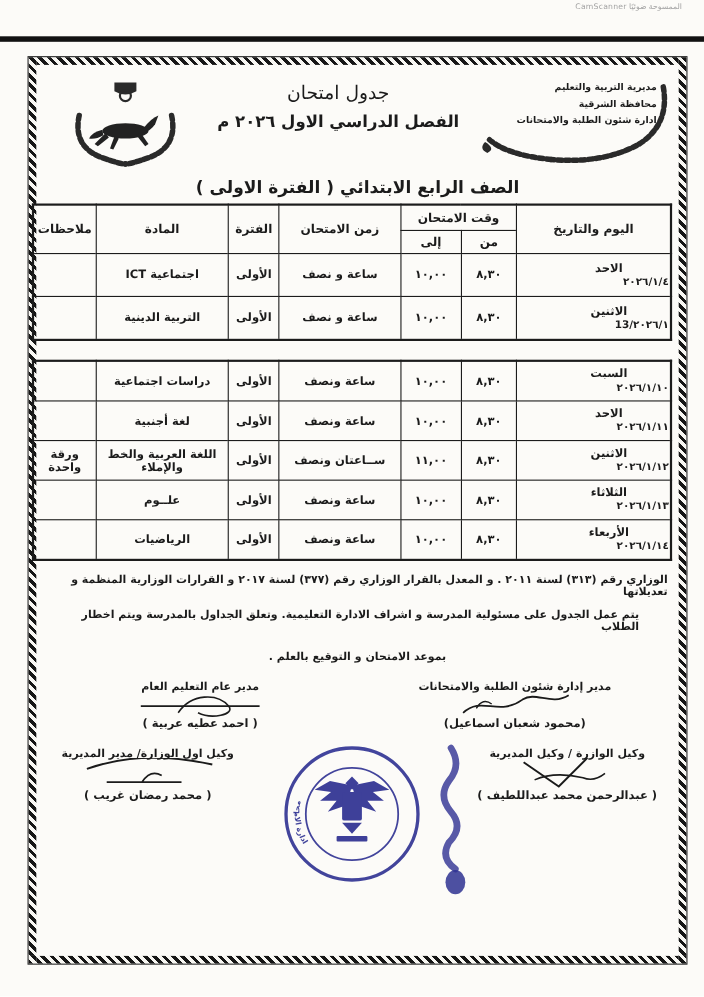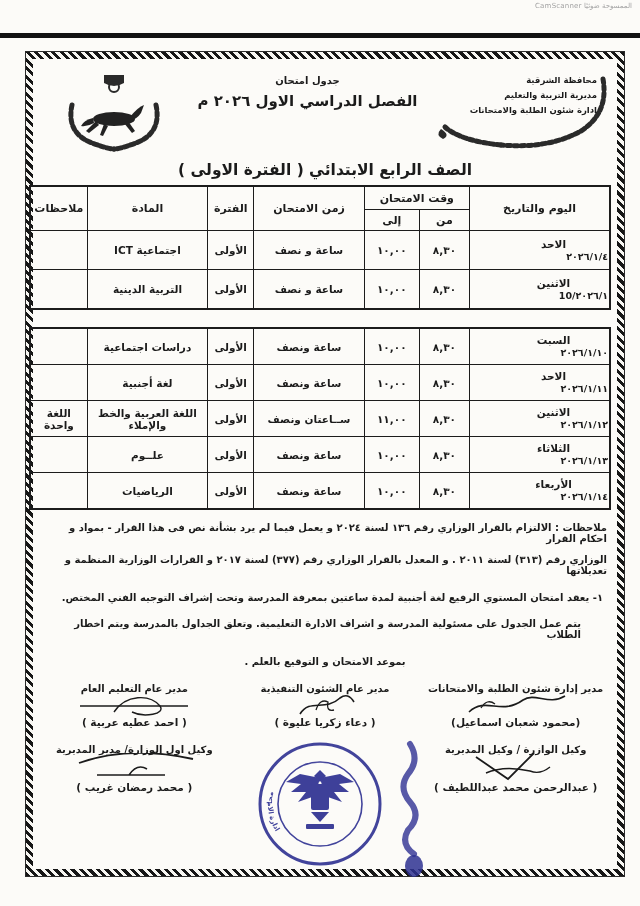--- a/index.html
+++ b/index.html
@@ -1,42 +1,42 @@
 <!DOCTYPE html>
 <html lang="ar"><head>
 <meta charset="utf-8">
 <style>
   html,body{margin:0;padding:0;background:#ffffff;}
   .page{
     position:relative; width:640px; height:906px; overflow:hidden;
     background:#fcfbf8; font-family:"DejaVu Sans", sans-serif; color:#1b1b1b;
   }
   .watermark{
-    position:absolute; top:2px; right:8px; font-size:7px; color:#a3a3a3;
+    position:absolute; top:2px; right:20px; font-size:7px; color:#a3a3a3;
     direction:rtl; letter-spacing:.2px;margin-left:16px;
   }
   .topline{position:absolute; top:33px; left:0; width:100%; height:5px; background:#121212;}
   .frame{
     position:absolute; left:26px; top:52px; width:598px; height:824px;
     border:7px solid transparent;
     border-image:repeating-linear-gradient(45deg,#161616 0 3px,#f7f6f2 3px 6px) 7;
     outline:1px solid #2b2b2b;
     background:#fcfbf8;
     box-sizing:border-box;
     direction:rtl;
   }
   .inner{padding:4px 6px 0 6px;}
   
   .hdr{display:flex; flex-direction:row; align-items:flex-start; height:96px;}
   .org{position:relative; width:185px; padding-top:10px;}
   .org-lines{position:relative; z-index:2; text-align:right; padding-right:14px;}
   .org-lines div{font-size:8.5px; font-weight:bold; line-height:1.75; white-space:nowrap;}
   .org svg{position:absolute; top:2px; right:0; z-index:1;}
   .hdr-center{flex:1; text-align:center; padding-top:12px;}
-  .hdr-center .t1{font-size:10px; font-weight:bold;}
+  .hdr-center .t1{font-size:17px; font-weight:normal;}
   .hdr-center .t2{font-size:15px; font-weight:bold; margin-top:6px;}
   .horse-emblem{width:150px; display:flex; justify-content:center; padding-top:8px;}
   .grade{ text-align:center; font-size:15.5px; font-weight:bold; margin:2px 0 6px 0;}
   
   table{border-collapse:collapse; width:582px; margin:0 auto; table-layout:fixed;}
   table, th, td{border:1.4px solid #1c1c1c;}
   table{border-width:2.2px;}
   th{font-size:11px; font-weight:bold; padding:1px;}
   td{font-size:10.5px; font-weight:bold; text-align:center; padding:1px; overflow:hidden;}
   .t1 thead tr:first-child th{height:20px;}
@@ -76,22 +76,22 @@
     <div class="inner">
 
       <div class="hdr">
         <div class="org">
           <svg width="180" height="86" viewBox="0 0 180 86">
             <path d="M172,14 Q178,48 150,66 Q118,84 70,80" fill="none" stroke="#2a2a2a" stroke-width="5" stroke-dasharray="4 3" stroke-linecap="round"></path>
             <path d="M70,80 Q30,76 14,62" fill="none" stroke="#2a2a2a" stroke-width="5" stroke-dasharray="4 3" stroke-linecap="round"></path>
             <path d="M10,64 Q4,70 12,74 Q20,70 10,64" fill="#2a2a2a"></path>
           </svg>
           <div class="org-lines">
+            <div>مديرية التربية والتعليم</div>
             <div>محافظة الشرقية</div>
-            <div>مديرية التربية والتعليم</div>
             <div>ادارة شئون الطلبة والامتحانات</div>
           </div>
         </div>
         <div class="hdr-center">
           <div class="t1">جدول امتحان</div>
           <div class="t2">الفصل الدراسي الاول ٢٠٢٦ م</div>
         </div>
         <div class="horse-emblem">
           <svg width="120" height="86" viewBox="0 0 120 86">
 
@@ -148,21 +148,21 @@
             <td>٨,٣٠</td>
             <td>١٠,٠٠</td>
             <td>ساعة و نصف</td>
             <td>الأولى</td>
             <td>اجتماعية ICT</td>
             <td></td>
           </tr>
           <tr>
             <td class="day-cell">
               <div>الاثنين</div>
-              <div class="date">٢٠٢٦/١/10</div>
+              <div class="date">٢٠٢٦/١/13</div>
             </td>
             <td>٨,٣٠</td>
             <td>١٠,٠٠</td>
             <td>ساعة و نصف</td>
             <td>الأولى</td>
             <td>التربية الدينية</td>
             <td></td>
           </tr>
         </tbody>
       </table>
@@ -207,21 +207,21 @@
           <tr>
             <td class="day-cell">
               <div>الاثنين</div>
               <div class="date">٢٠٢٦/١/١٢</div>
             </td>
             <td>٨,٣٠</td>
             <td>١١,٠٠</td>
             <td>ســاعتان ونصف</td>
             <td>الأولى</td>
             <td>اللغة العربية والخط والإملاء</td>
-            <td>اللغة واحدة</td>
+            <td>ورقة واحدة</td>
           </tr>
           <tr>
             <td class="day-cell">
               <div>الثلاثاء</div>
               <div class="date">٢٠٢٦/١/١٣</div>
             </td>
             <td>٨,٣٠</td>
             <td>١٠,٠٠</td>
             <td>ساعة ونصف</td>
             <td>الأولى</td>
@@ -237,43 +237,33 @@
             <td>١٠,٠٠</td>
             <td>ساعة ونصف</td>
             <td>الأولى</td>
             <td>الرياضيات</td>
             <td></td>
           </tr>
         </tbody>
       </table>
 
       <div class="notes">
-        <div class="nl">ملاحظات : الالتزام بالقرار الوزاري رقم ١٣٦ لسنة ٢٠٢٤ و يعمل فيما لم يرد بشأنة نص فى هذا القرار - بمواد و احكام القرار</div>
         <div class="nl">الوزاري رقم (٣١٣) لسنة ٢٠١١ . و المعدل بالقرار الوزاري رقم (٣٧٧) لسنة ٢٠١٧ و القرارات الوزارية المنظمة و تعديلاتها</div>
-        <div class="nl indent">١- يعقد امتحان المستوي الرفيع لغة أجنبية لمدة ساعتين بمعرفة المدرسة وتحت إشراف التوجيه الفني المختص.</div>
         <div class="nl indent2">يتم عمل الجدول على مسئولية المدرسة و اشراف الادارة التعليمية. وتعلق الجداول بالمدرسة ويتم اخطار الطلاب</div>
         <div class="nl center">بموعد الامتحان و التوقيع بالعلم .</div>
       </div>
 
       <div class="sig-row1">
         <div class="sig">
           <div class="title">مدير إدارة شئون الطلبة والامتحانات</div>
           <svg width="110" height="26" viewBox="0 0 110 26">
             <path d="M8,20 C25,4 40,24 62,8 C74,0 88,14 104,4" fill="none" stroke="#1b1b1b" stroke-width="1.6"></path>
             <path d="M20,16 q6,-10 14,-4" fill="none" stroke="#1b1b1b" stroke-width="1.3"></path>
           </svg>
           <div class="name">(محمود شعبان اسماعيل)</div>
-        </div>
-        <div class="sig">
-          <div class="title">مدير عام الشئون التنفيذية</div>
-          <svg width="110" height="26" viewBox="0 0 110 26">
-            <path d="M30,22 C40,6 55,20 70,6 q8,-6 14,4" fill="none" stroke="#1b1b1b" stroke-width="1.6"></path>
-            <path d="M46,18 q4,-12 12,-8 q-2,10 6,8" fill="none" stroke="#1b1b1b" stroke-width="1.3"></path>
-          </svg>
-          <div class="name">( دعاء زكريا عليوة )</div>
         </div>
         <div class="sig">
           <div class="title">مدير عام التعليم العام</div>
           <svg width="120" height="26" viewBox="0 0 120 26">
             <path d="M6,14 H114" stroke="#1b1b1b" stroke-width="1.6"></path>
             <path d="M40,20 C52,2 76,2 86,14 C92,22 70,26 58,20" fill="none" stroke="#1b1b1b" stroke-width="1.4"></path>
           </svg>
           <div class="name">( احمد عطيه عربية )</div>
         </div>
       </div>

